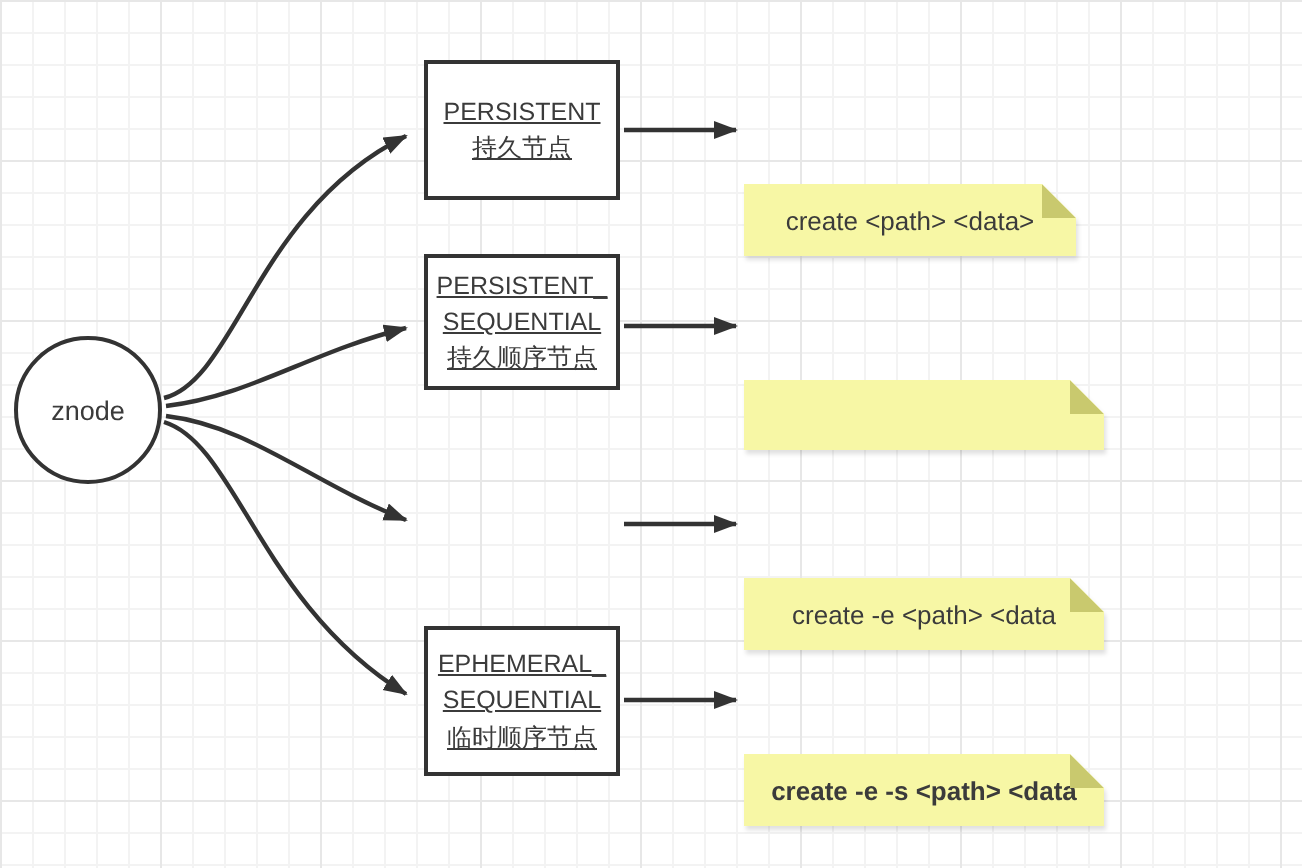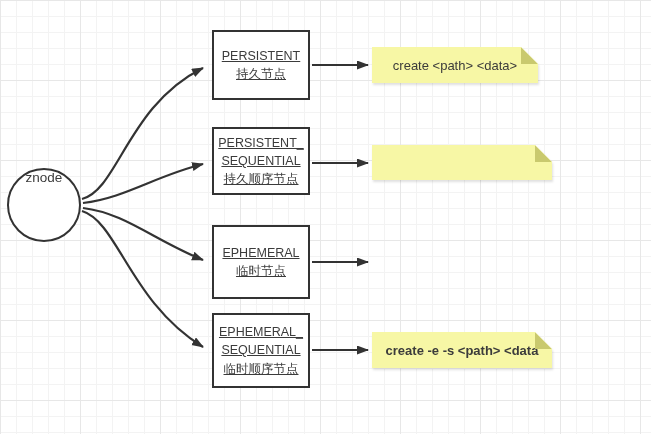--- a/index.html
+++ b/index.html
@@ -28,21 +28,21 @@
   }
   .node-circle {
     position: absolute;
     left: 7px; top: 168px;
     width: 74px; height: 74px;
     border: 2px solid #333333;
     border-radius: 50%;
     background: #ffffff;
     box-sizing: border-box;
     display: flex;
-    align-items: flex-start;
+    align-items: center;
     justify-content: center;
     font-size: 13.5px;
     color: #3b3b3b;
   }
   .node-box {
     position: absolute;
     left: 212px;
     width: 98px;
     border: 2px solid #333333;
     background: #ffffff;
@@ -60,20 +60,21 @@
     white-space: pre-line;
   }
   .box-1 { top: 30px;  height: 70px; }
   .box-2 { top: 127px; height: 68px; }
   .box-3 { top: 225px; height: 74px; }
   .box-4 { top: 313px; height: 75px; justify-content: center; }
 
   .note {
     position: absolute;
     filter: drop-shadow(1px 2px 1px rgba(0,0,0,0.12));
+    margin-top: 45px;
   }
   .note-body {
     position: relative;
     width: 100%;
     height: 100%;
     background: #f7f7a5;
     clip-path: polygon(0 0, calc(100% - 17px) 0, 100% 17px, 100% 100%, 0 100%);
     display: flex;
     align-items: center;
     justify-content: center;
@@ -123,44 +124,46 @@
     <span class="label">PERSISTENT
 持久节点</span>
   </div>
 
   <div class="node-box box-2">
     <span class="label">PERSISTENT_
 SEQUENTIAL
 持久顺序节点</span>
   </div>
 
-  <div class="node-box box-3">
-    <span class="label">EPHEMERAL
-临时节点</span>
-  </div>
 
   <div class="node-box box-4">
     <span class="label">EPHEMERAL_
 SEQUENTIAL
 临时顺序节点</span>
   </div>
 
   <div class="note note-1">
     <div class="note-body">
       <span class="note-fold"></span>
       <span>create &lt;path&gt; &lt;data&gt;</span>
     </div>
   </div>
 
   <div class="note note-2">
     <div class="note-body">
       <span class="note-fold"></span>
     </div>
   </div>
 
+  <div class="note note-3">
+    <div class="note-body">
+      <span class="note-fold"></span>
+      <span>create -e &lt;path&gt; &lt;data</span>
+    </div>
+  </div>
 
   <div class="note note-4">
     <div class="note-body">
       <span class="note-fold"></span>
       <span>create -e -s &lt;path&gt; &lt;data</span>
     </div>
   </div>
 
 </div>
 

